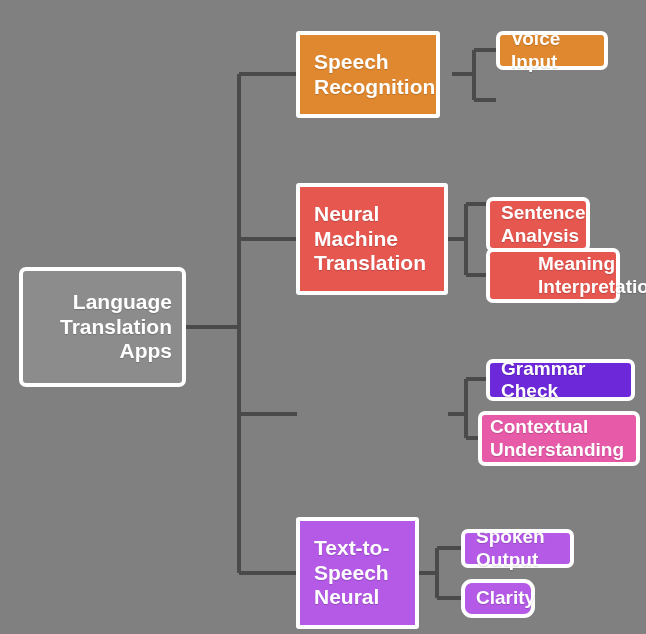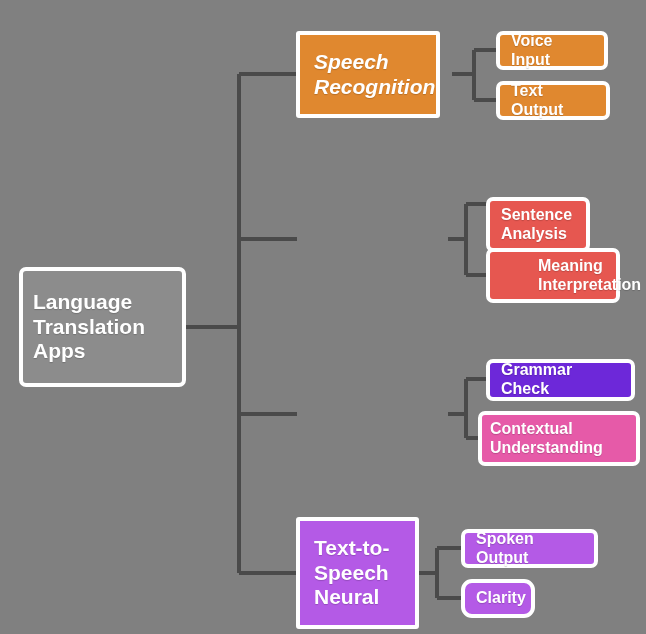--- a/index.html
+++ b/index.html
@@ -35,33 +35,33 @@
     font-weight: bold;
     border: 4px solid #ffffff;
     text-shadow: 0 1px 1px rgba(0,0,0,0.18);
     line-height: 1.17;
   }
   .node-root {
     border-radius: 7px;
     background: #8c8c8c;
     font-size: 21px;
     justify-content: center;
-    text-align: left;
+    text-align: right;
     padding: 6px 10px;
   }
   .node-branch {
     border-radius: 3px;
     font-size: 21px;
     padding: 8px 14px;
     justify-content: flex-start;
     text-align: left;
   }
   .node-leaf {
     border-radius: 7px;
-    font-size: 16px;
+    font-size: 19px;
     padding: 6px 11px;
     justify-content: flex-start;
     text-align: left;
   }
 </style>
 </head>
 <body>
 
 <div id="diagram">
 
@@ -96,47 +96,47 @@
       <path d="M437 548 V598"></path>
       <path d="M437 548 H461"></path>
       <path d="M437 598 H461"></path>
     </g>
   </svg>
 
   <div class="node node-root" style="left:19px; top:267px; width:167px; height:120px;">
     <span>Language Translation Apps</span>
   </div>
 
-  <div class="node node-branch" style="left:296px; top:31px; width:144px; height:87px; background:#e0882f;font-style:italic;">
+  <div class="node node-branch" style="left:296px; top:31px; width:144px; height:87px; background:#e0882f;">
     <span>Speech Recognition</span>
   </div>
   <div class="node node-leaf" style="left:496px; top:31px; width:112px; height:39px; background:#e0882f;">
     <span>Voice Input</span>
   </div>
-  <div class="node node-leaf" style="left:496px; top:81px; width:114px; height:39px; background:#e0882f;">
-    <span>Text Output</span>
+
+  <div class="node node-branch" style="left:296px; top:183px; width:152px; height:112px; background:#e65750;">
+    <span>Neural Machine Translation</span>
   </div>
-
   <div class="node node-leaf" style="left:486px; top:177px; width:104px; height:55px; background:#e65750;margin-top:20px;">
     <span>Sentence Analysis</span>
   </div>
   <div class="node node-leaf" style="left:486px; top:248px; width:134px; height:55px; background:#e65750;padding-left:48px;">
     <span>Meaning Interpretation</span>
   </div>
 
   <div class="node node-leaf" style="left:486px; top:359px; width:149px; height:42px; background:#6d28d9;">
     <span>Grammar Check</span>
   </div>
   <div class="node node-leaf" style="left:478px; top:411px; width:162px; height:55px; background:#e65aa8;padding-left:8px;">
     <span>Contextual Understanding</span>
   </div>
 
   <div class="node node-branch" style="left:296px; top:517px; width:123px; height:112px; background:#b45ae6;">
     <span>Text-to-Speech Neural</span>
   </div>
-  <div class="node node-leaf" style="left:461px; top:529px; width:137px; height:39px; background:#b45ae6;">
+  <div class="node node-leaf" style="left:461px; top:529px; width:113px; height:39px; background:#b45ae6;">
     <span>Spoken Output</span>
   </div>
   <div class="node node-leaf" style="left:461px; top:579px; width:74px; height:39px; background:#b45ae6;border-radius:11px;">
     <span>Clarity</span>
   </div>
 
 </div>
 
 </body></html>

